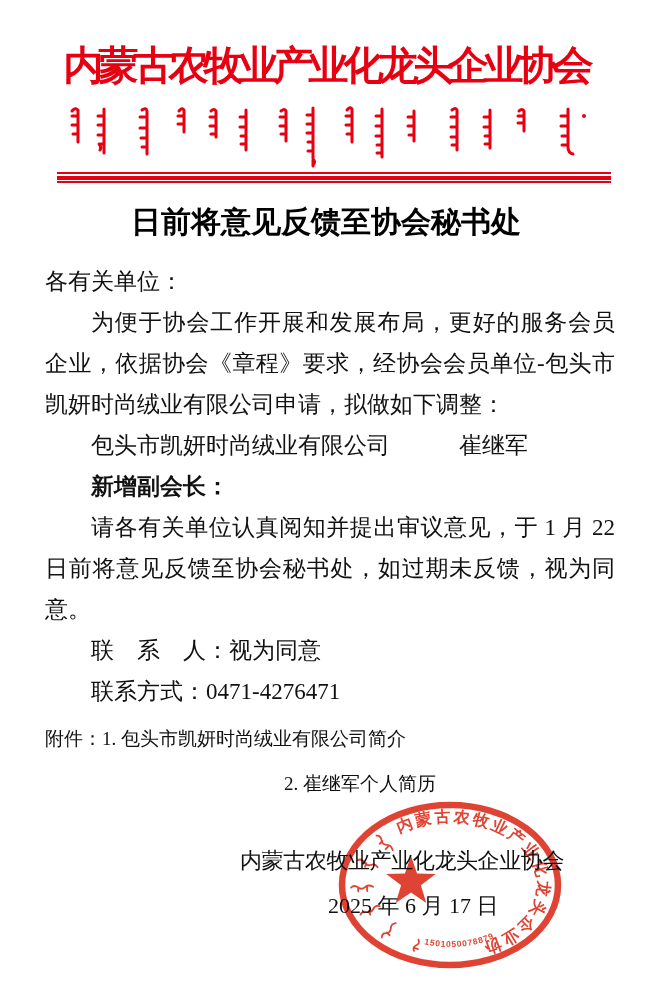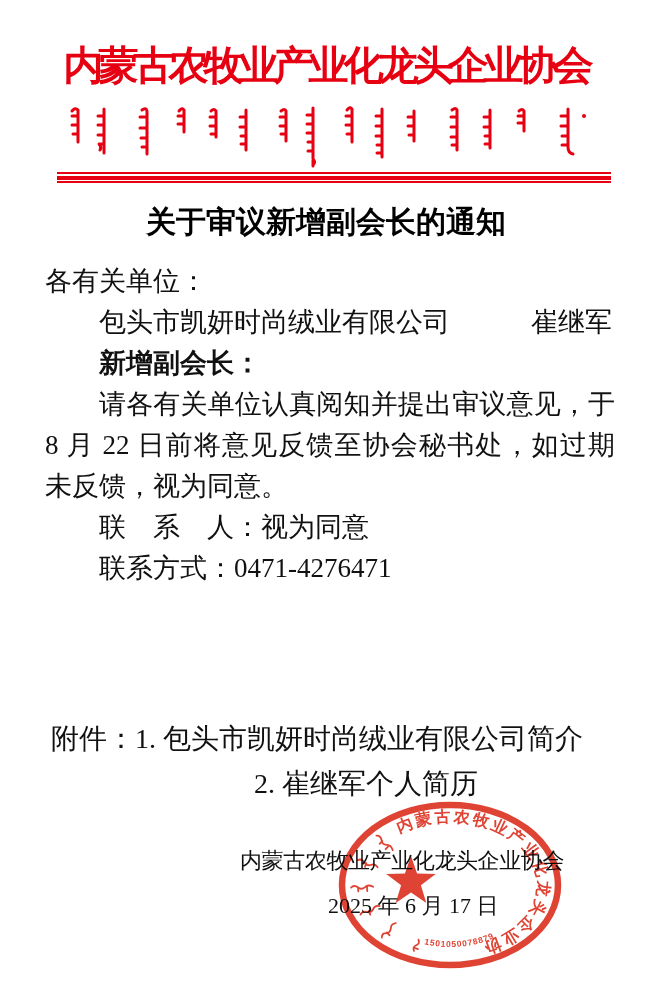--- a/index.html
+++ b/index.html
@@ -26,30 +26,30 @@
   .red-rule .thick{height:4px;background:#e60012;margin:1.5px 0;}
   
   .notice-title{
     position:absolute;top:204px;left:0;width:652px;
     margin:0;text-align:center;
     font-size:30px;font-weight:bold;line-height:36px;
     color:#000000;
   }
   .notice-body{
     position:absolute;top:261px;left:45px;width:570px;
-    font-size:27px;line-height:41px;
+    font-size:23px;line-height:41px;
     text-align:justify;
   }
   .notice-body p{margin:0;white-space:pre-wrap;}
   .indent{text-indent:2em;}
   .bold{font-weight:bold;}
   
   .attachments{
-    position:absolute;top:716px;left:51px;width:570px;
-    font-size:28px;line-height:45px;
+    position:absolute;top:716px;left:45px;width:570px;
+    font-size:19px;line-height:45px;
   }
   .attachments .line{white-space:pre-wrap;}
   .att-line2{padding-left:60px;text-align:center;}
   
   .signature{
     position:absolute;top:838px;left:0;width:652px;
     font-size:22px;line-height:45px;
   }
   .sig-org{margin-left:240px;letter-spacing:-0.4px;white-space:pre;}
   .sig-date{margin-left:328px;white-space:pre;}
@@ -96,27 +96,28 @@
       <circle cx="520" cy="12" r="2" fill="#e60012" stroke="none"></circle>
     </g>
   </svg>
 
   <div class="red-rule">
     <div class="thin"></div>
     <div class="thick"></div>
     <div class="thin"></div>
   </div>
 
-  <h2 class="notice-title">关于审议新增副会长的通知</h2>
+  <h2 class="notice-title">日前将意见反馈至协会秘书处</h2>
 
   <div class="notice-body">
     <p>各有关单位：</p>
+    <p class="indent">为便于协会工作开展和发展布局，更好的服务会员企业，依据协会《章程》要求，经协会会员单位-包头市凯妍时尚绒业有限公司申请，拟做如下调整：</p>
     <p class="indent">包头市凯妍时尚绒业有限公司　　　崔继军</p>
     <p class="indent bold">新增副会长：</p>
-    <p class="indent">请各有关单位认真阅知并提出审议意见，于 8 月 22 日前将意见反馈至协会秘书处，如过期未反馈，视为同意。</p>
+    <p class="indent">请各有关单位认真阅知并提出审议意见，于 1 月 22 日前将意见反馈至协会秘书处，如过期未反馈，视为同意。</p>
     <p class="indent">联　系　人：视为同意</p>
     <p class="indent">联系方式：0471-4276471</p>
   </div>
 
   <div class="attachments">
     <div class="line"><span>附件：</span><span>1. 包头市凯妍时尚绒业有限公司简介</span></div>
     <div class="line att-line2"><span>2. 崔继军个人简历</span></div>
   </div>
 
   <div class="signature">

